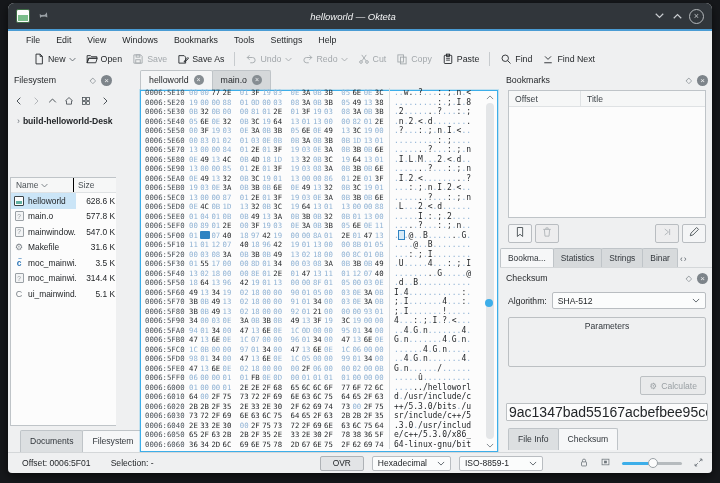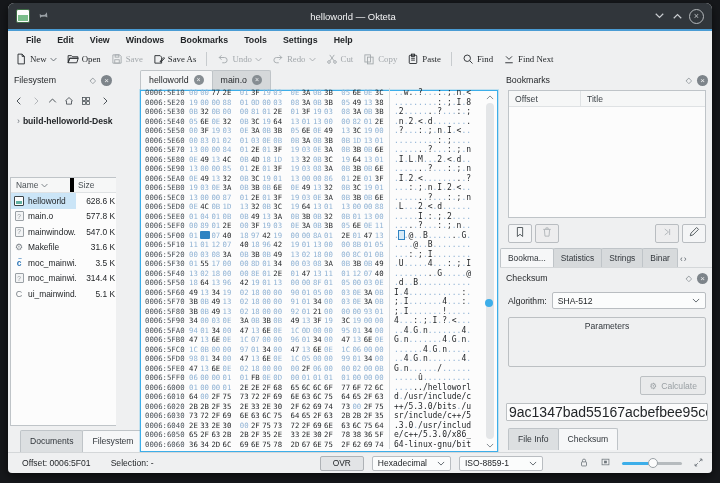--- a/index.html
+++ b/index.html
@@ -9,33 +9,33 @@
             background:#eff0f1; border-radius:6px 6px 4px 4px; overflow:hidden;
             box-shadow:0 3px 10px rgba(0,0,0,.6); }
   
   .titlebar { position:absolute; left:0; top:0; right:0; height:26px; background:#31363b;
               display:flex; align-items:center; padding:0 8px; }
   .titlebar .appicon { width:14px; height:14px; position:relative; margin-right:8px;
               background:#fcfcfc; border:1px solid #3e6b45; border-radius:2px; }
   .titlebar .appicon::after { content:""; position:absolute; left:1px; right:1px; bottom:1px; height:6px;
               background:#79bd8a; }
   .titlebar .pin { color:#9aa0a5; font-size:10px; margin-right:8px; transform:rotate(40deg); }
-  .titlebar .title { flex:1; text-align:center; color:#f4f5f6; font-size:9.5px; }
+  .titlebar .title { flex:1; text-align:center; color:#f4f5f6; font-size:9.5px;font-style:italic; }
   .titlebar .wbtn { width:18px; height:16px; display:flex; align-items:center; justify-content:center;
               color:#c7cbce; }
   .titlebar .close { width:15px; height:15px; border:1.5px solid #b4b8bb; border-radius:50%;
               color:#b4b8bb; font-size:9px; line-height:12px; text-align:center; margin-left:3px; }
   .accentline { position:absolute; left:0; top:26px; right:0; height:2px; background:#4a9cd4; }
   
   .menubar { position:absolute; left:0; top:28px; right:0; height:17px; display:flex;
              align-items:center; padding-left:10px; font-size:8.8px; color:#232629; }
-  .menubar .mi { padding:14px 8px;font-weight:bold; }
+  .menubar .mi { padding:14px 8px; }
   
   .toolbar { position:absolute; left:0; top:45px; right:0; height:22px; display:flex;
-             align-items:center; padding-left:2px; font-size:8.8px; color:#26292c;font-family:Liberation Serif, serif; }
+             align-items:center; padding-left:20px; font-size:8.8px; color:#26292c; }
   .tbtn { display:flex; align-items:center; gap:3px; padding:3px 5px; border-radius:2px; }
   .tbtn.disabled { color:#a3a8ac; }
   .tbtn svg { display:block; }
   .tsep { width:1px; height:14px; background:#c7cbce; margin:0 5px; }
   .caret svg { display:block; }
   
   .panelhdr { display:flex; align-items:center; font-size:8.8px; color:#26292c; padding:0 4px 0 6px; height:20px; }
   .panelhdr .sp { flex:1; }
   .panelhdr .float { color:#7d848a; font-size:8px; margin-right:5px; }
   .panelhdr .pclose { width:11px; height:11px; background:#7d848a; color:#eff0f1; border-radius:50%;
@@ -45,21 +45,21 @@
   .fsnav .nbtn { width:16px; height:16px; display:flex; align-items:center; justify-content:center; }
   .fsnav .dis { color:#aeb2b6; }
   .fsnav .sp { flex:1; }
   .crumb { display:flex; align-items:center; gap:3px; height:19px; padding:0 6px; font-size:8.6px;
            color:#232629; font-weight:bold; white-space:nowrap; overflow:hidden; }
   .crumb .chev { color:#6f767c; font-weight:normal; }
   .flist { position:absolute; left:2px; right:0; top:107px; bottom:26px; background:#fcfcfc;
            border:1px solid #bfc4c8; border-right:none; font-size:8.4px; overflow:hidden; }
   .fhead { display:flex; height:15px; align-items:center; border-bottom:1px solid #dfe2e4; color:#4a5055;
            background:#f6f7f7; }
-  .fhead .c1 { flex:1; padding-left:5px; display:flex; align-items:center; gap:3px; border-right:4px solid #000000; height:100%;text-align:center; }
+  .fhead .c1 { flex:1; padding-left:5px; display:flex; align-items:center; gap:3px; border-right:1px solid #000000; height:100%;text-align:center; }
   .fhead .c2 { width:42px; padding-left:4px; }
   .frow { display:flex; height:15.5px; align-items:center; color:#232629; }
   .frow .nm { flex:1; display:flex; align-items:center; gap:4px; padding-left:3px; height:100%;
               white-space:nowrap; overflow:hidden; }
   .frow.sel .nm { background:#cbe5f7; }
   .frow .sz { width:40px; text-align:right; padding-right:1px; white-space:nowrap; overflow:hidden; }
   .ficon { width:10px; height:10px; flex:none; display:flex; align-items:center; justify-content:center;
            font-size:8px; }
   .exe-ic { width:10px; height:10px; border:1px solid #3a4347; border-radius:1px; background:#fcfcfc; position:relative; }
   .exe-ic::after { content:""; position:absolute; left:1px; right:1px; bottom:1px; top:4px; background:#5fb0a2; }

